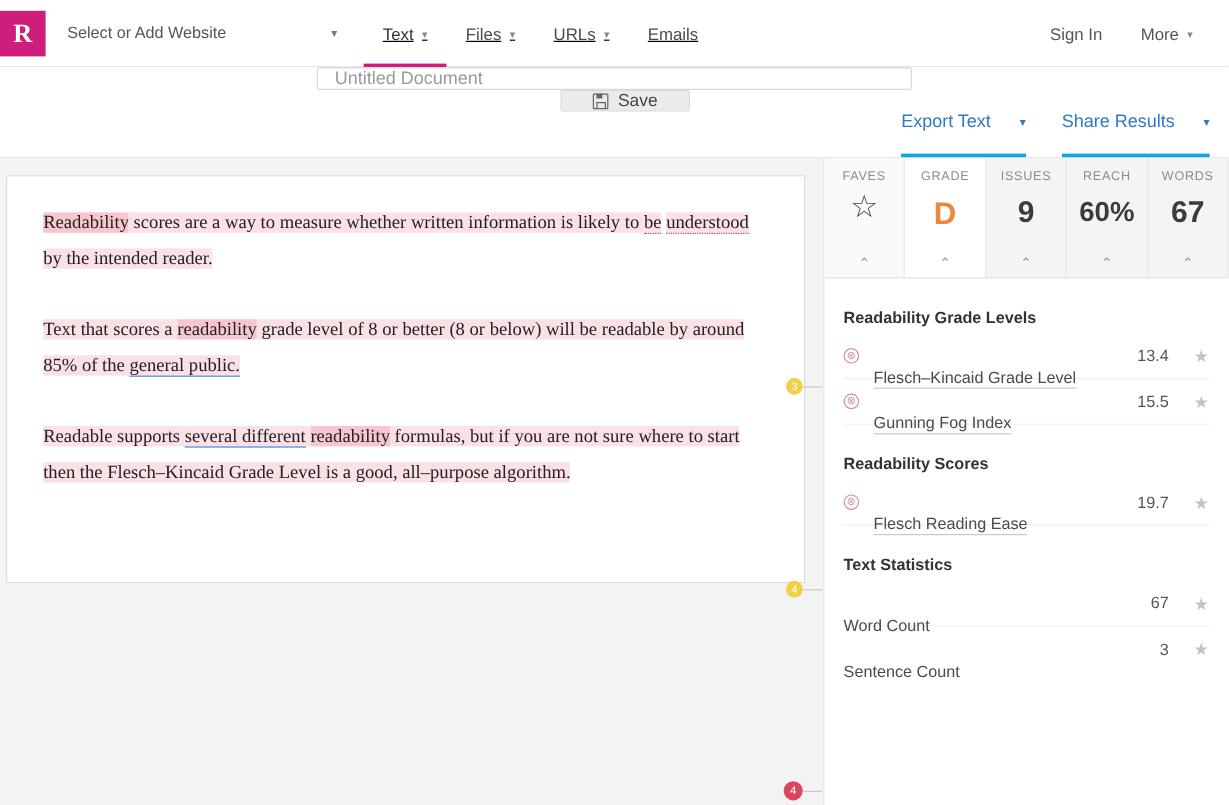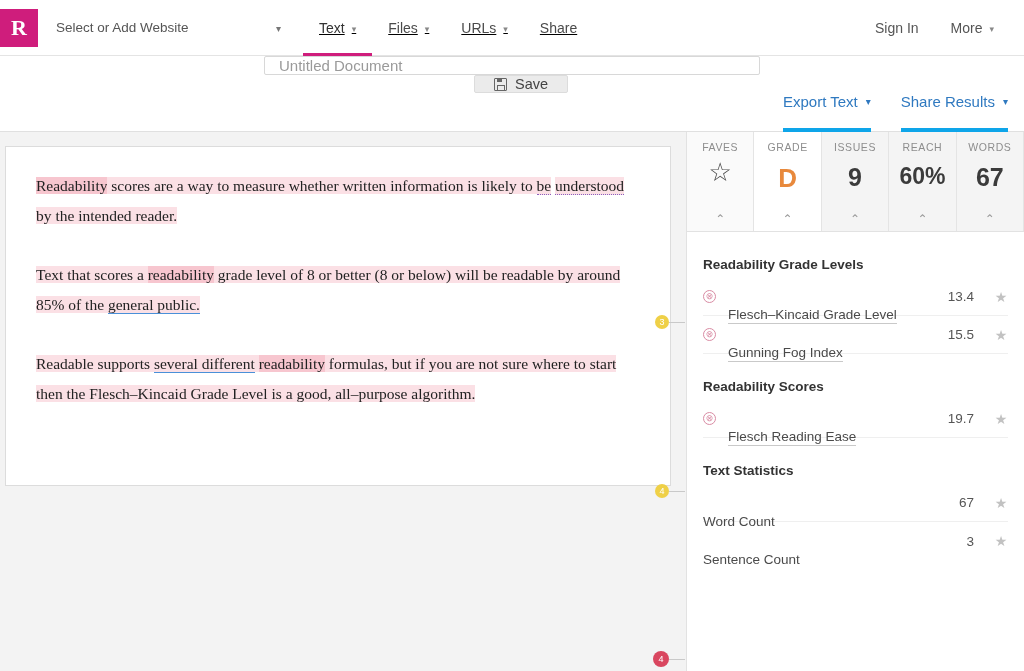--- a/index.html
+++ b/index.html
@@ -88,21 +88,21 @@
     border-radius: 2px;
     padding: 0 14px;
     font-size: 15px;
     color: #333;
     font-family: "Liberation Sans", sans-serif;
     background: #fff;
   }
   .doc-title-input::placeholder { color: #9a9a9a; }
   .save-btn {
     margin-left: 18px;
-    width: 94px; height: 44px;
+    width: 108px; height: 44px;
     background: #ebebeb;
     border: 1px solid #dcdcdc;
     border-radius: 2px;
     font-size: 14.5px;
     color: #444;
     display: flex; align-items: center; justify-content: center;
     gap: 8px;
   }
   .save-icon {
     width: 13px; height: 13px;
@@ -125,23 +125,23 @@
   }
   .docbar-right {
     margin-left: auto;
     display: flex; align-items: center;
     gap: 30px;
     padding-right: 6px;
   }
   .link-action {
     font-size: 15px;
     color: #2f79c0;
-    border-bottom: 6px solid #0ea5e9;
+    border-bottom: 3px solid #0ea5e9;
     padding-bottom: 18px;
-    display: flex; align-items: center; gap: 8px;
+    display: flex; align-items: center; gap: 24px;
   }
   .link-action .caret { font-size: 10px; }
 
   
   .content {
     display: flex;
     height: 539px;
   }
   .editor-pane {
     width: 686px;
@@ -306,21 +306,21 @@
     </div>
     <div class="navitem">
       <span>Files</span>
       <span class="caret">▾</span>
     </div>
     <div class="navitem">
       <span>URLs</span>
       <span class="caret">▾</span>
     </div>
     <div class="navitem">
-      <span>Share</span>
+      <span>Emails</span>
     </div>
   </div>
 
   <div class="nav-right">
     <div class="navitem">
       <span>Sign In</span>
     </div>
     <div class="navitem">
       <span>More</span>
       <span class="caret">▾</span>

